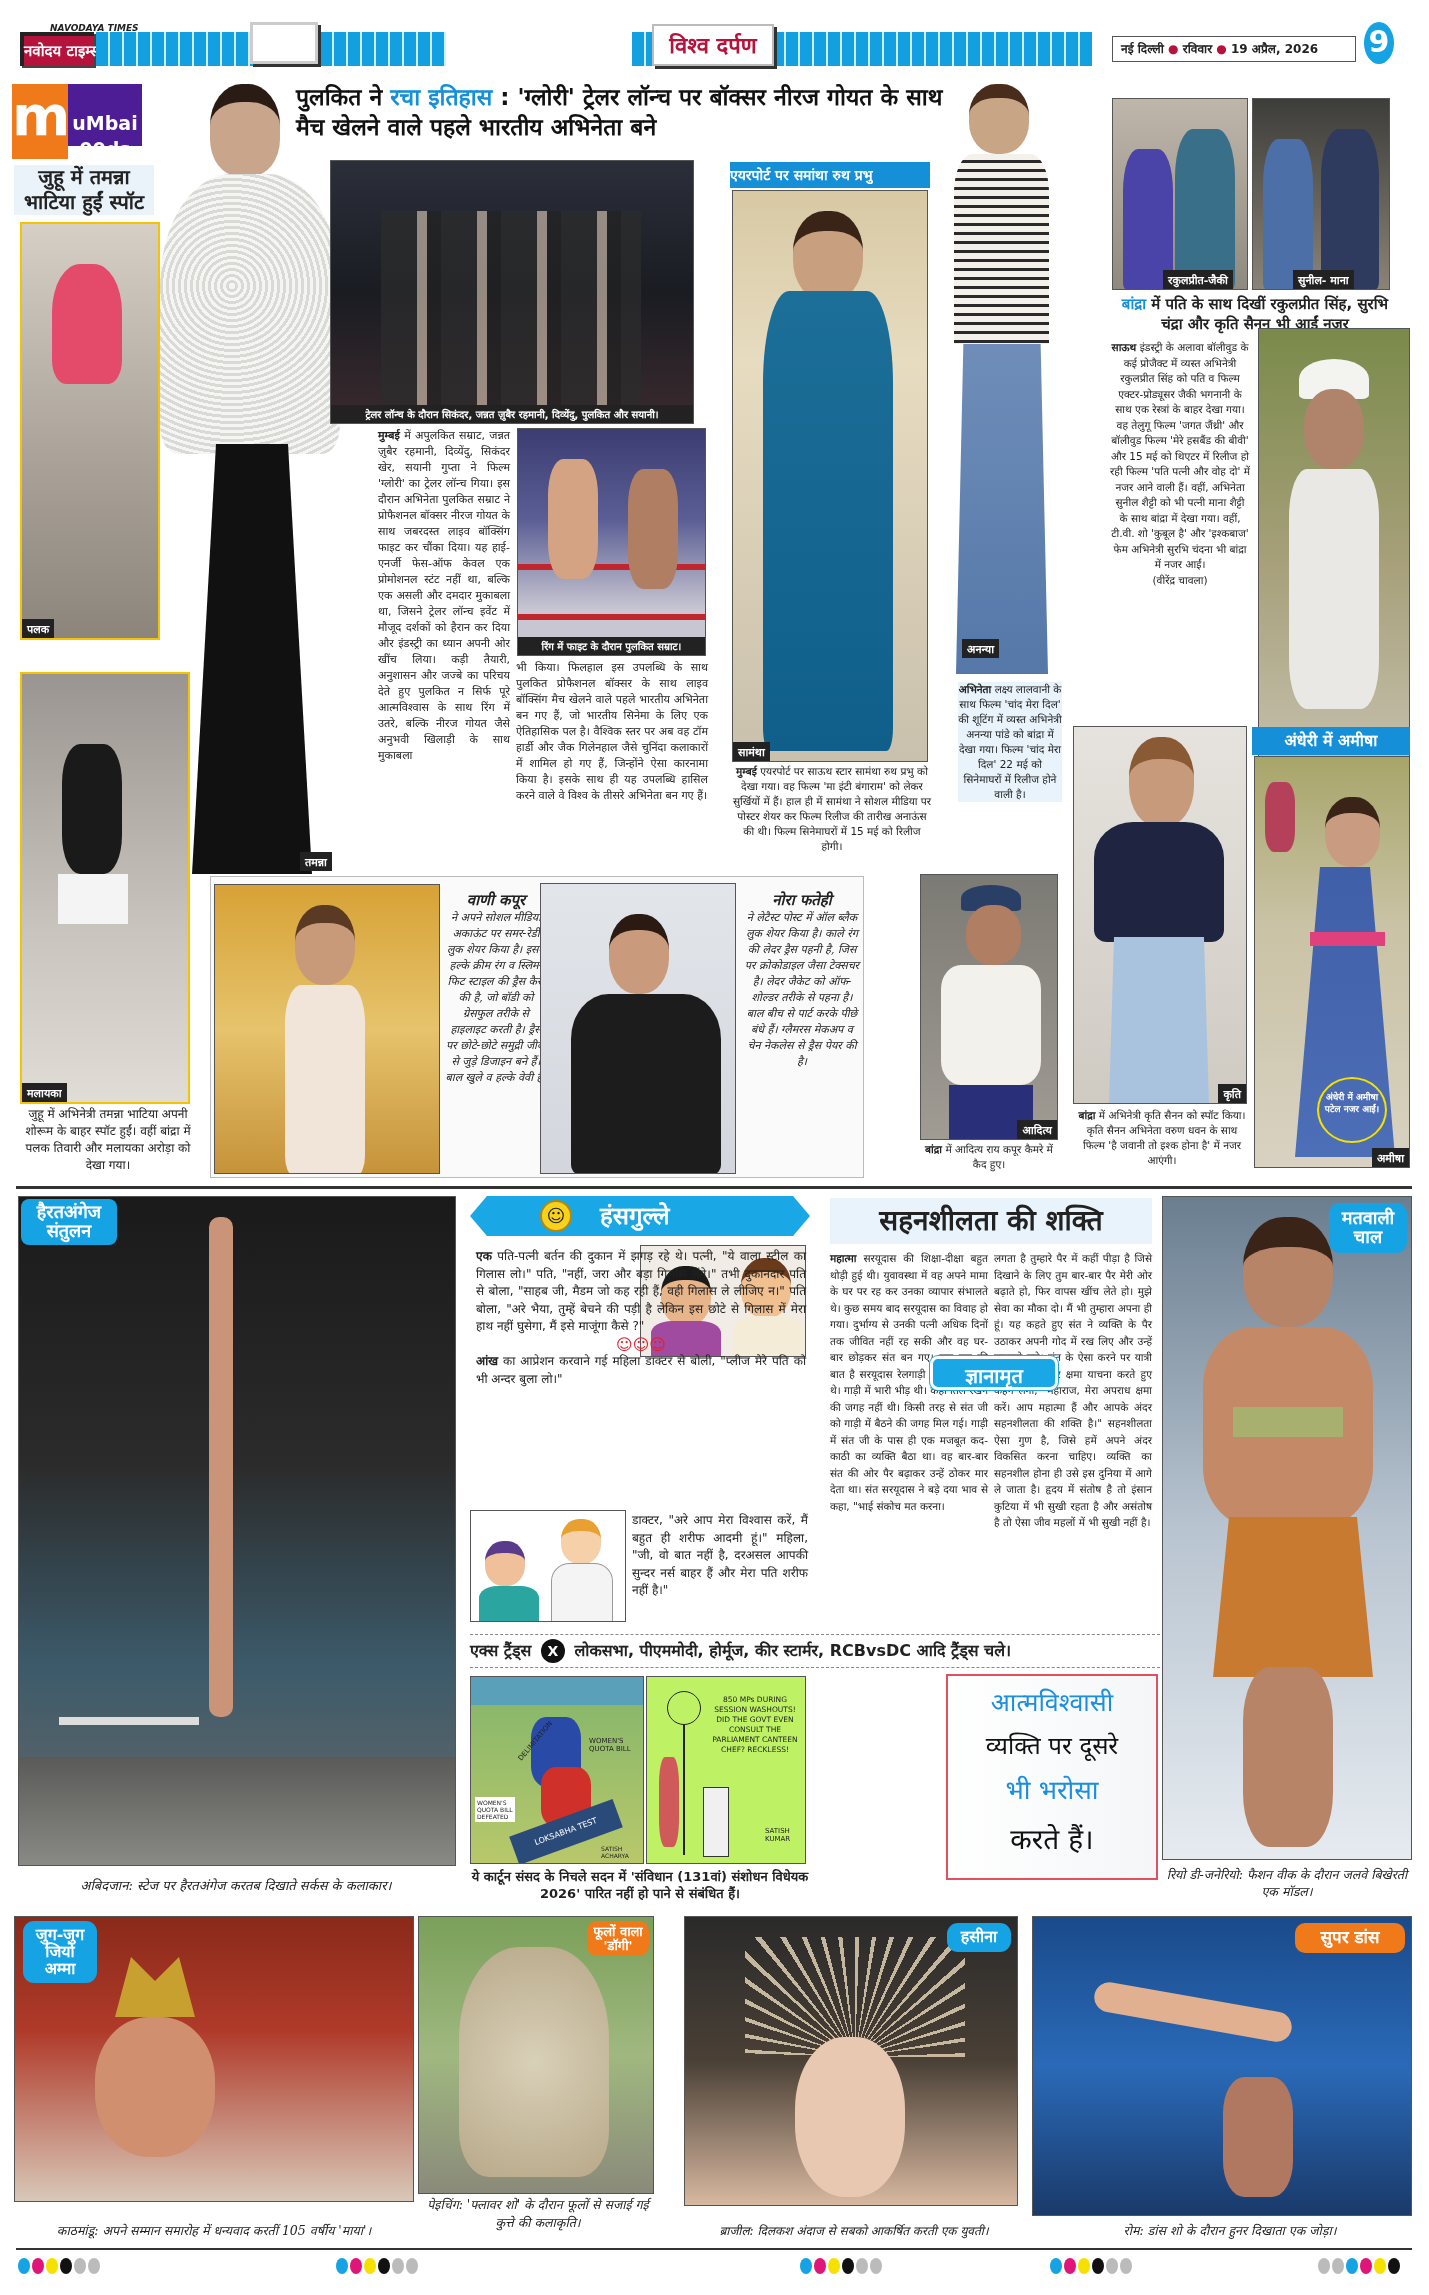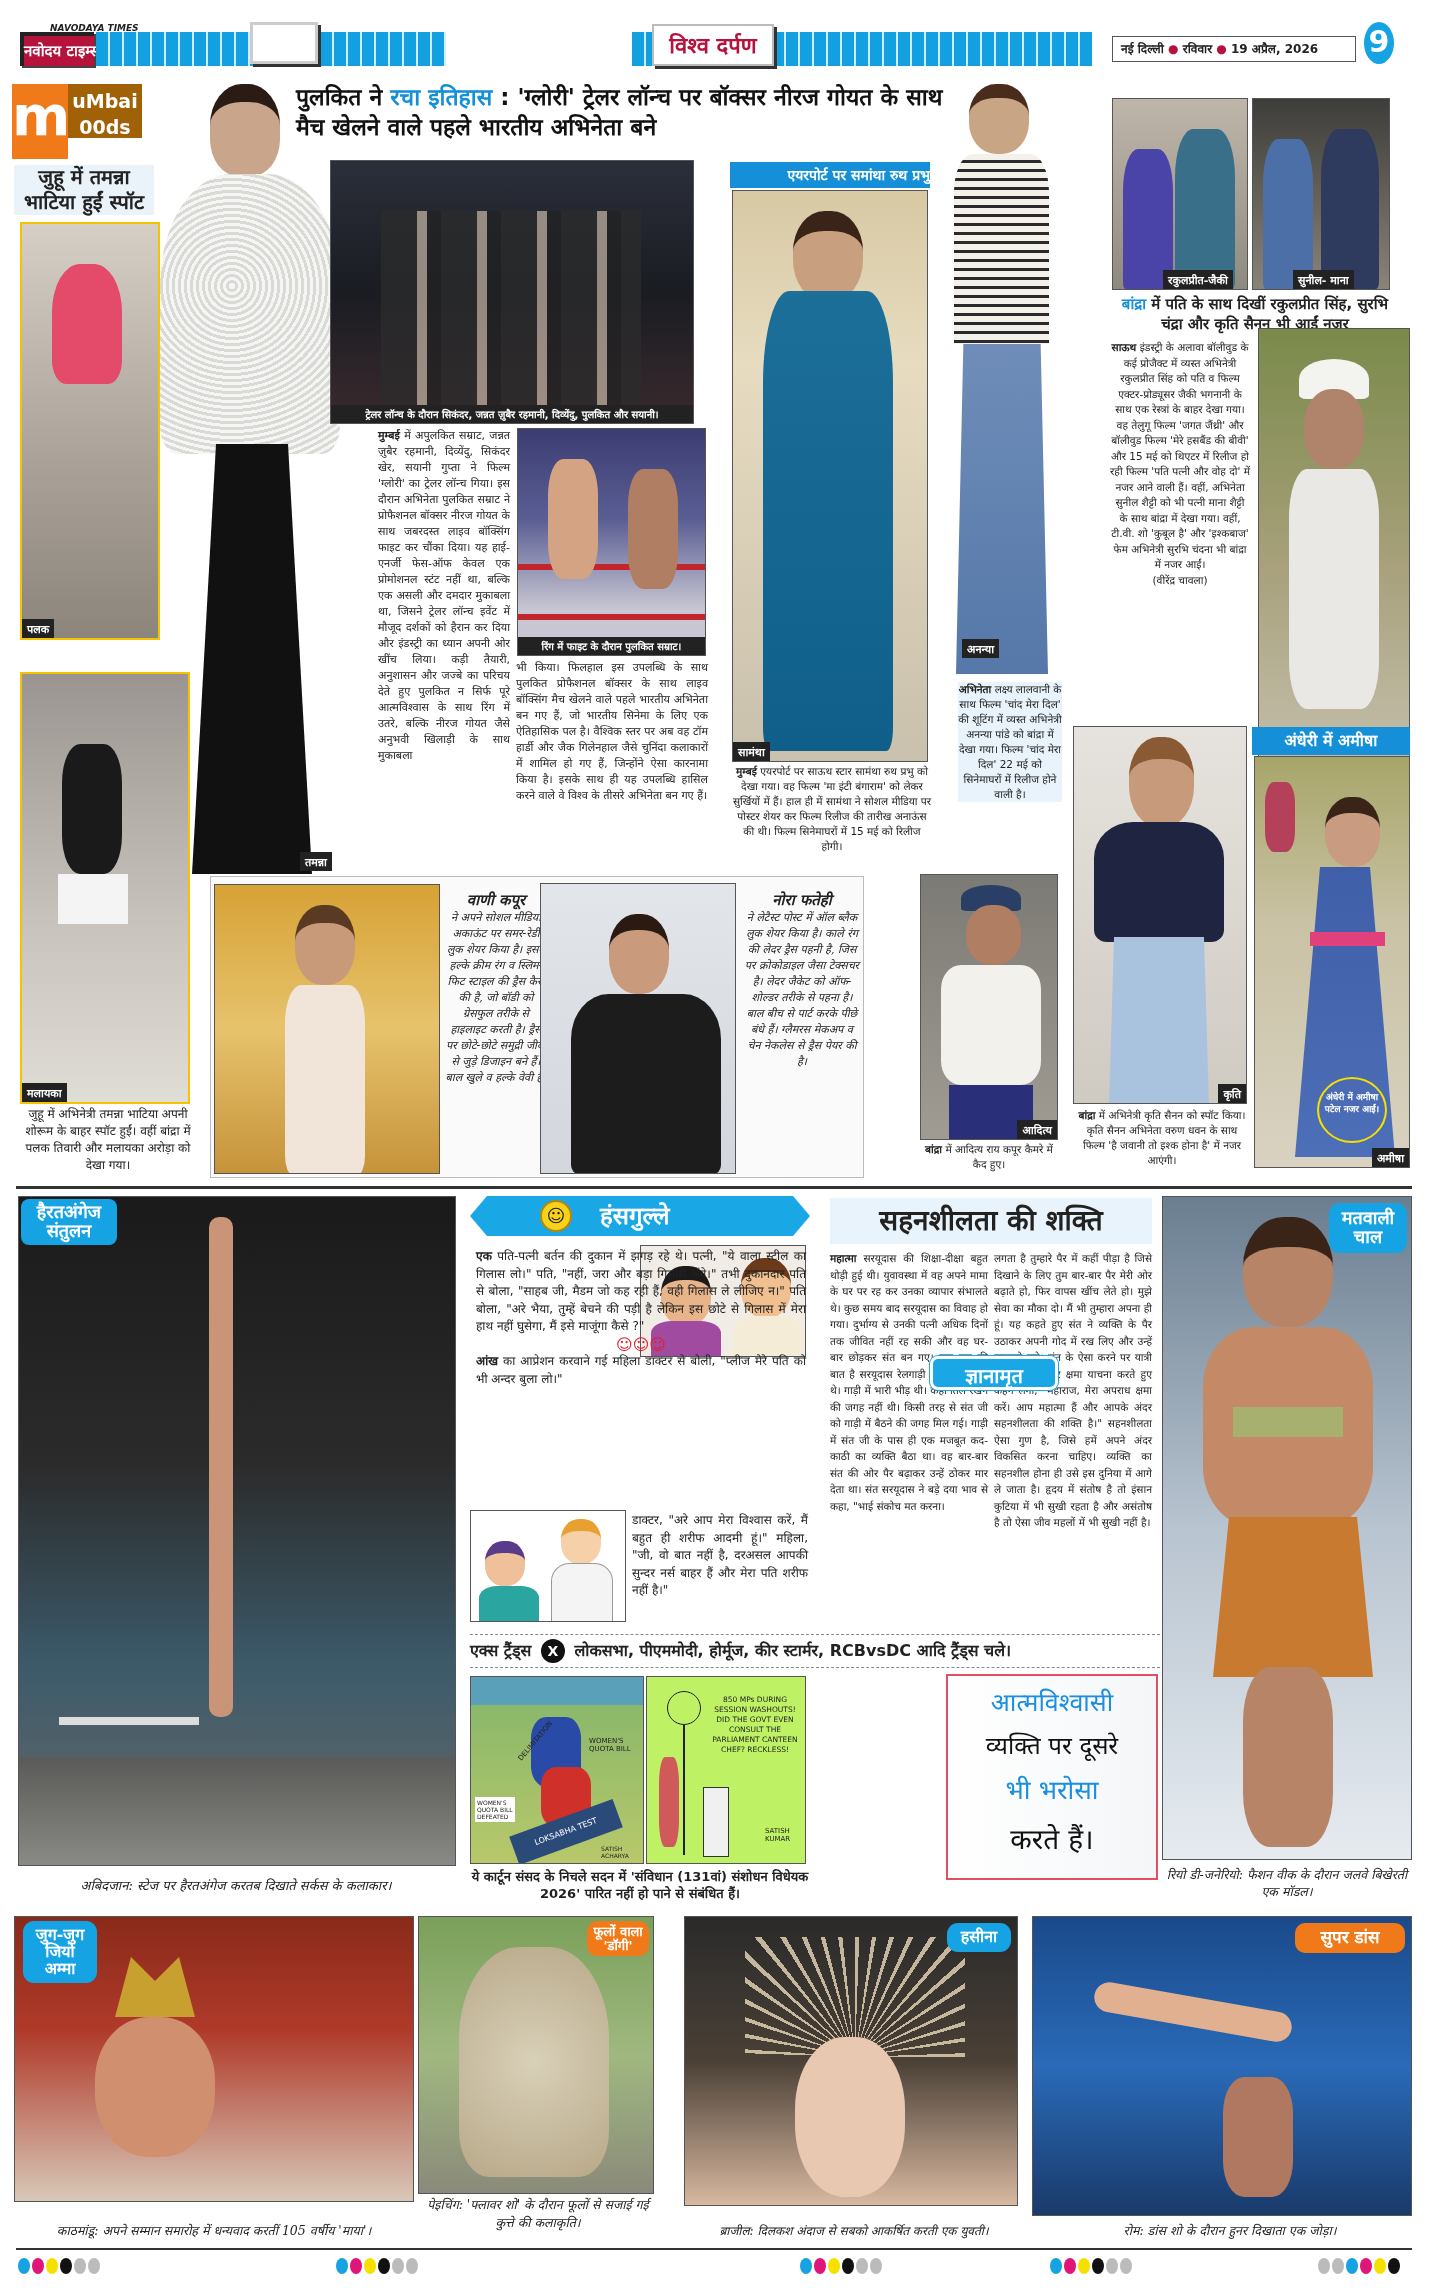--- a/index.html
+++ b/index.html
@@ -36,21 +36,21 @@
     <span style="color:#b5123c">●</span>
     <span>रविवार</span>
     <span style="color:#b5123c">●</span>
     <span>19 अप्रैल, 2026</span>
   </div>
   <div class="abs" style="left:1352px;top:22px;width:30px;height:42px;border-radius:50%;background:#15a3e3;color:#fff;font-weight:bold;font-size:30px;text-align:center;line-height:40px">9</div>
 </div>
 
 <div class="abs" style="left:12px;top:84px;width:130px;height:75px">
   <div class="abs" style="left:0;top:0;width:56px;height:75px;background:#f07a1a;color:#fff;font-weight:bold;font-size:56px;text-align:center;line-height:64px">m</div>
-  <div class="abs" style="left:56px;top:0;width:74px;height:54px;background:#a16207;color:#fff;font-weight:bold;font-size:19px;text-align:center;line-height:26px;padding-top:4px">
+  <div class="abs" style="left:56px;top:0;width:74px;height:62px;background:#4c1d95;color:#fff;font-weight:bold;font-size:19px;text-align:center;line-height:26px;padding-top:26px">
     <div>uMbai</div>
     <div>00ds</div>
   </div>
 </div>
 <div class="abs" style="left:14px;top:165px;width:140px;font-size:20px;font-weight:bold;line-height:25px;text-align:center;background:#eaf3fa">जुहू में तमन्ना भाटिया हुईं स्पॉट</div>
 <div class="photo" style="left:20px;top:222px;width:140px;height:418px;background:linear-gradient(180deg,#d6cfc6,#a8a097 60%,#8c857c);border:2px solid #f5c400">
   <div class="abs" style="left:30px;top:40px;width:70px;height:120px;background:#e44a6a;border-radius:40% 40% 20% 20%"></div>
   <span class="cap" style="left:0;bottom:0">पलक</span>
 </div>
 <div class="photo" style="left:20px;top:672px;width:170px;height:432px;background:linear-gradient(180deg,#9a9590,#c9c4bd 60%,#e0dcd6);border:2px solid #f5c400">
@@ -83,21 +83,21 @@
   <div class="abs" style="left:110px;top:40px;width:50px;height:120px;background:#b07e63;border-radius:30%"></div>
   <div class="cap" style="left:0;bottom:0;width:100%;text-align:center;font-size:10px">रिंग में फाइट के दौरान पुलकित सम्राट।</div>
 </div>
 <div class="txt" style="left:378px;top:428px;width:132px;font-size:11px;line-height:16px">
   <b>मुम्बई</b><span> में अपुलकित सम्राट, जन्नत ज़ुबैर रहमानी, दिव्येंदु, सिकंदर खेर, सयानी गुप्ता ने फिल्म 'ग्लोरी' का ट्रेलर लॉन्च गिया। इस दौरान अभिनेता पुलकित सम्राट ने प्रोफैशनल बॉक्सर नीरज गोयत के साथ जबरदस्त लाइव बॉक्सिंग फाइट कर चौंका दिया। यह हाई-एनर्जी फेस-ऑफ केवल एक प्रोमोशनल स्टंट नहीं था, बल्कि एक असली और दमदार मुकाबला था, जिसने ट्रेलर लॉन्च इवेंट में मौजूद दर्शकों को हैरान कर दिया और इंडस्ट्री का ध्यान अपनी ओर खींच लिया। कड़ी तैयारी, अनुशासन और जज्बे का परिचय देते हुए पुलकित न सिर्फ पूरे आत्मविश्वास के साथ रिंग में उतरे, बल्कि नीरज गोयत जैसे अनुभवी खिलाड़ी के साथ मुकाबला</span>
 </div>
 <div class="txt" style="left:516px;top:660px;width:192px;font-size:11px;line-height:16px">
   <span>भी किया। फिलहाल इस उपलब्धि के साथ पुलकित प्रोफैशनल बॉक्सर के साथ लाइव बॉक्सिंग मैच खेलने वाले पहले भारतीय अभिनेता बन गए हैं, जो भारतीय सिनेमा के लिए एक ऐतिहासिक पल है। वैश्विक स्तर पर अब वह टॉम हार्डी और जैक गिलेनहाल जैसे चुनिंदा कलाकारों में शामिल हो गए हैं, जिन्होंने ऐसा कारनामा किया है। इसके साथ ही यह उपलब्धि हासिल करने वाले वे विश्व के तीसरे अभिनेता बन गए हैं।</span>
 </div>
 
-<div class="abs" style="left:730px;top:162px;width:200px;height:26px;background:#1590d8;color:#fff;font-weight:bold;font-size:14px;text-align:right;line-height:26px">एयरपोर्ट पर समांथा रुथ प्रभु</div>
+<div class="abs" style="left:730px;top:162px;width:200px;height:26px;background:#1590d8;color:#fff;font-weight:bold;font-size:14px;text-align:left;line-height:26px">एयरपोर्ट पर समांथा रुथ प्रभु</div>
 <div class="photo" style="left:732px;top:190px;width:196px;height:572px;background:linear-gradient(180deg,#d8c9a4,#e7dcc0 30%,#c9c0ad)">
   <div class="abs" style="left:60px;top:20px;width:70px;height:90px;background:#c8a07f;border-radius:45%;border-top:20px solid #3a2418"></div>
   <div class="abs" style="left:30px;top:100px;width:130px;height:460px;background:linear-gradient(180deg,#1c6f98,#0f5f8a);border-radius:20% 20% 5% 5%"></div>
   <span class="cap" style="left:0;bottom:0">सामंथा</span>
 </div>
 <div class="txt center" style="left:732px;top:764px;width:200px;font-size:10.5px;line-height:15px">
   <b>मुम्बई</b><span> एयरपोर्ट पर साऊथ स्टार सामंथा रुथ प्रभु को देखा गया। वह फिल्म 'मा इंटी बंगाराम' को लेकर सुर्खियों में हैं। हाल ही में सामंथा ने सोशल मीडिया पर पोस्टर शेयर कर फिल्म रिलीज की तारीख अनाऊंस की थी। फिल्म सिनेमाघरों में 15 मई को रिलीज होगी।</span>
 </div>
 
 <div class="photo" style="left:944px;top:84px;width:118px;height:600px;border:none;background:#fff">

